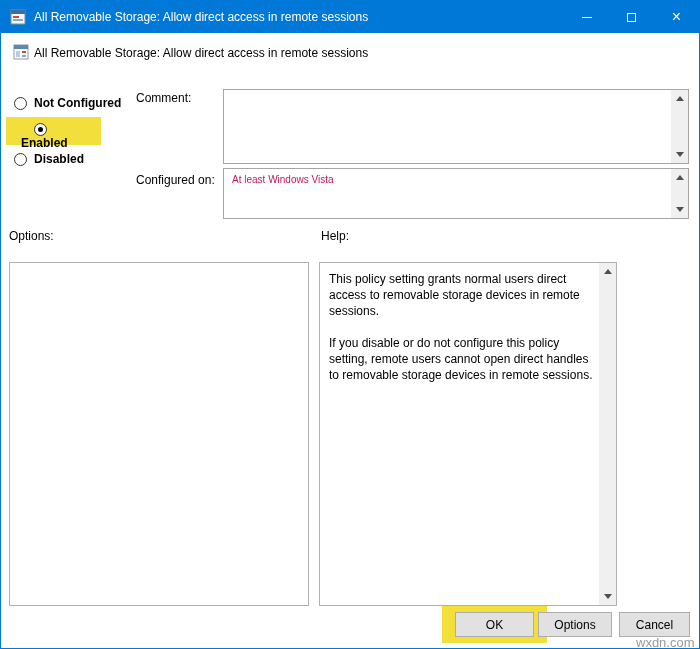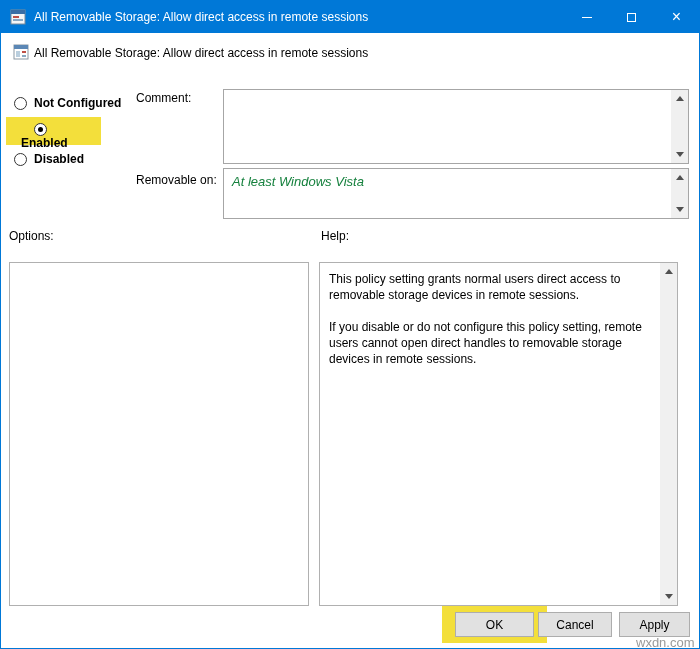--- a/index.html
+++ b/index.html
@@ -39,21 +39,21 @@
     font-family: "Liberation Sans", sans-serif;
     font-size: 12px; color: #000;
     display: flex; align-items: center; justify-content: center;
     cursor: default;
   }
   .textbox {
     position: absolute;
     background: #ffffff;
     border: 1px solid #a6a6a6;
   }
-  .textbox-content { position: absolute; left: 0; top: 0; right: 18px; bottom: 0; padding: 5px 8px; font-size: 13px; color: #15803d; font-style: italic; }
+  .textbox-content { position: absolute; left: 0; top: 0; right: 18px; bottom: 0; padding: 5px 8px; font-size: 10px; color: #be185d; }
   .panel { position: absolute; background: #ffffff; border: 1px solid #b0b0b0; }
 
   .scrollbar {
     position: absolute; top: 0; right: 0; bottom: 0; width: 17px;
     background: #f0f0f0;
     display: flex; flex-direction: column; justify-content: space-between;
   }
   .scroll-btn { height: 17px; display: flex; align-items: center; justify-content: center; }
   .tri-up { width: 0; height: 0; border-left: 4px solid transparent; border-right: 4px solid transparent; border-bottom: 5px solid #505050; }
   .tri-down { width: 0; height: 0; border-left: 4px solid transparent; border-right: 4px solid transparent; border-top: 5px solid #505050; }
@@ -77,21 +77,21 @@
   
   .comment-label { left: 135px; top: 90px; }
   .comment-box { left: 222px; top: 88px; width: 466px; height: 75px; }
   .supported-label { left: 135px; top: 172px; }
   .supported-box { left: 222px; top: 167px; width: 466px; height: 51px; }
 
   
   .options-label { left: 8px; top: 228px; }
   .help-label { left: 320px; top: 228px; }
   .options-panel { left: 8px; top: 261px; width: 300px; height: 344px; }
-  .help-panel { left: 318px; top: 261px; width: 359px; height: 344px; }
+  .help-panel { left: 318px; top: 261px; width: 298px; height: 344px; }
   .help-text { position: absolute; left: 0; top: 0; right: 18px; bottom: 0; padding: 8px 2px 8px 9px; font-size: 12px; line-height: 16px; color: #000; overflow: hidden; }
   .help-text p { margin: 0 0 16px 0; }
 
   
   .ok-highlight { position: absolute; left: 441px; top: 605px; width: 105px; height: 37px; background: #f3df3b; display: flex; align-items: center; justify-content: center; }
   .ok-btn { position: static; width: 79px; height: 25px; }
   .cancel-btn { left: 537px; top: 611px; width: 74px; height: 25px; }
   .apply-btn { left: 618px; top: 611px; width: 71px; height: 25px; }
 
   .watermark { position: absolute; left: 635px; top: 634px; font-size: 13px; color: #9a9a9a; white-space: nowrap; }
@@ -151,21 +151,21 @@
     <div class="scrollbar">
       <div class="scroll-btn">
           <div class="tri-up"></div>
         </div>
       <div class="scroll-btn">
           <div class="tri-down"></div>
         </div>
     </div>
   </div>
 
-  <div class="label supported-label">Removable on:</div>
+  <div class="label supported-label">Configured on:</div>
   <div class="textbox supported-box">
     <div class="textbox-content">At least Windows Vista</div>
     <div class="scrollbar">
       <div class="scroll-btn">
           <div class="tri-up"></div>
         </div>
       <div class="scroll-btn">
           <div class="tri-down"></div>
         </div>
     </div>
@@ -187,18 +187,18 @@
         </div>
       <div class="scroll-btn">
           <div class="tri-down"></div>
         </div>
     </div>
   </div>
 
   <div class="ok-highlight">
     <button class="win-btn ok-btn">OK</button>
   </div>
-  <button class="win-btn cancel-btn">Cancel</button>
-  <button class="win-btn apply-btn">Apply</button>
+  <button class="win-btn cancel-btn">Options</button>
+  <button class="win-btn apply-btn">Cancel</button>
 
   <div class="watermark">wxdn.com</div>
 
 </div>
 
 </body></html>

